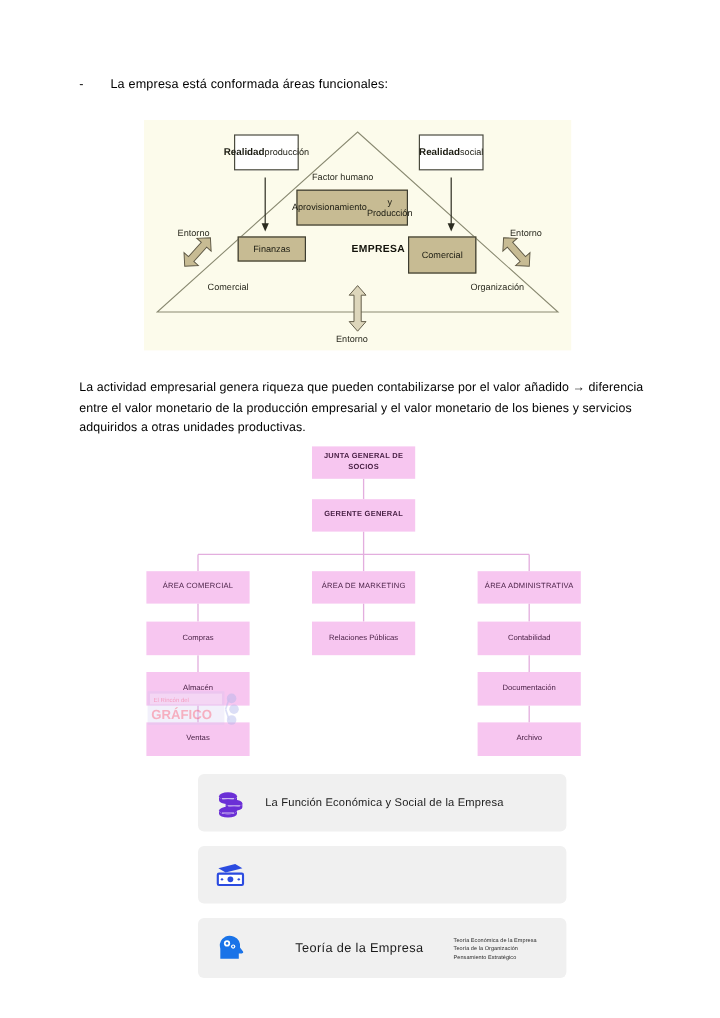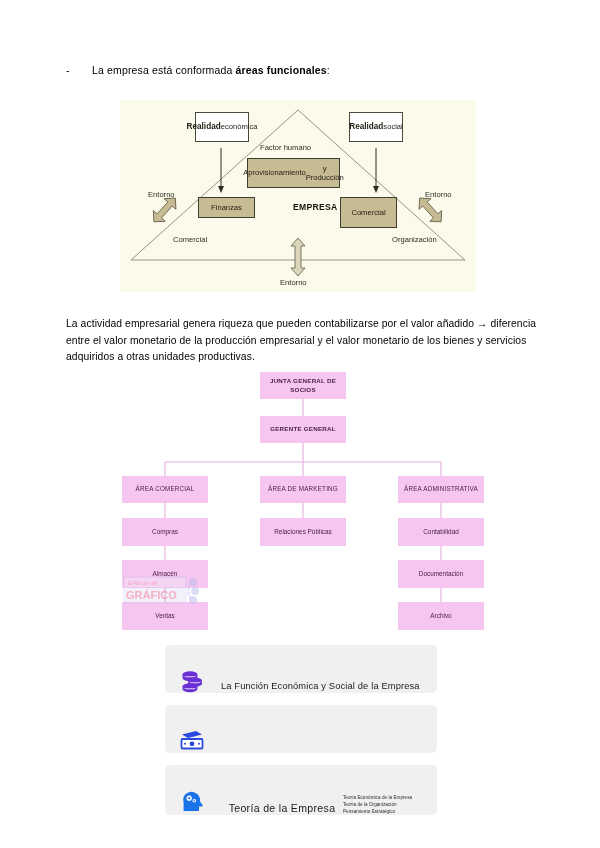--- a/index.html
+++ b/index.html
@@ -24,21 +24,21 @@
     width: 470px;
     font-size: 10.5px;
     line-height: 14px;
     letter-spacing: .15px;
     white-space: nowrap;
   }
   .bullet-dash {
     display: inline-block;
     width: 26px;
   }
-  .bullet-strong { font-weight: bold; }
+  .bullet-strong { font-weight: normal; }
 
   
   .triangle-figure {
     position: absolute;
     left: 120px;
     top: 100px;
     width: 356px;
     height: 192px;
     background: #fcfbeb;
   }
@@ -137,25 +137,25 @@
 
   
   .cards {
     position: absolute;
     left: 165px;
     top: 645px;
     width: 272px;
   }
   .card {
     box-sizing: border-box;
-    width: 272px;
+    width: 307px;
     background: #f0f0f0;
     border-radius: 5px;
     display: flex;
-    align-items: flex-end;
+    align-items: center;
     padding: 0 14px;
     margin-bottom: 12px;
     position: relative;
   }
   .card-1, .card-2 { height: 48px; }
   .card-3 { height: 50px; }
   .card-icon {
     width: 26px;
     height: 26px;
     flex: 0 0 26px;
@@ -212,21 +212,21 @@
       <polygon points="0,-8 8,0 3,0 3,16 8,16 0,24 -8,16 -3,16 -3,0 -8,0" fill="#c7bb93" stroke="#5e5845" stroke-width="0.8"></polygon>
     </g>
 
     <g transform="translate(178,146)">
       <polygon points="0,-8 7,0 3,0 3,22 7,22 0,30 -7,22 -3,22 -3,0 -7,0" fill="#ddd6bb" stroke="#5e5845" stroke-width="0.8"></polygon>
     </g>
   </svg>
 
   <div class="tri-box white" style="left:75px; top:12px; width:54px; height:30px;">
     <div class="l1">Realidad</div>
-    <div class="l2">económica</div>
+    <div class="l2">producción</div>
   </div>
   <div class="tri-box white" style="left:229px; top:12px; width:54px; height:30px;">
     <div class="l1">Realidad</div>
     <div class="l2">social</div>
   </div>
 
   <div class="tri-label" style="left:140px; top:43px;">Factor humano</div>
 
   <div class="tri-box" style="left:127px; top:58px; width:93px; height:30px;">
     <div>Aprovisionamiento</div>

